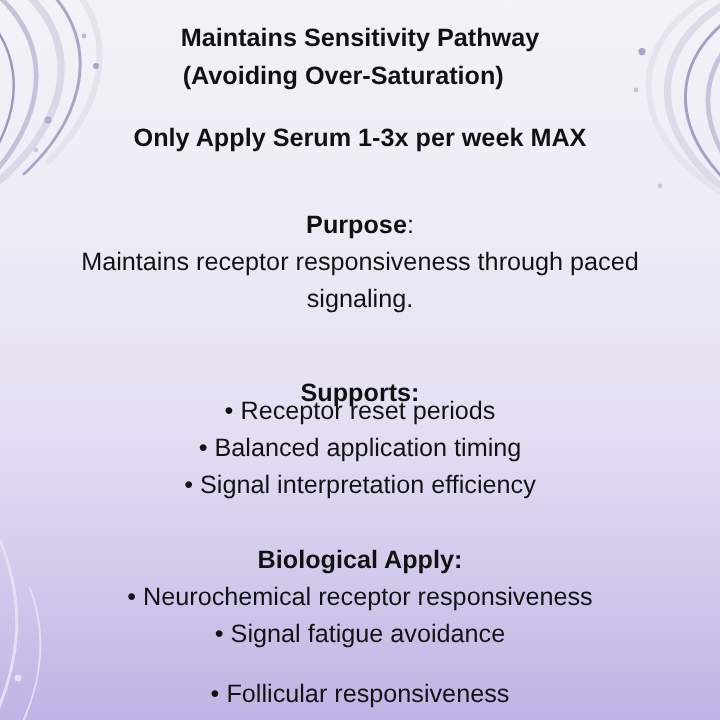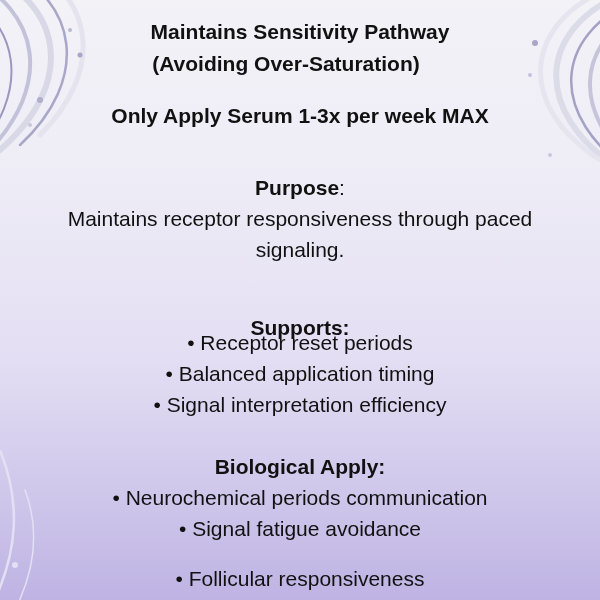--- a/index.html
+++ b/index.html
@@ -67,16 +67,16 @@
   <div class="line heading" style="top:176px;"><span>Purpose</span><span class="colon">:</span></div>
   <div class="line body" style="top:207px;">Maintains receptor responsiveness through paced</div>
   <div class="line body" style="top:238px;">signaling.</div>
 
   <div class="line heading" style="top:316px;">Supports:</div>
   <div class="line body" style="top:331px;">• Receptor reset periods</div>
   <div class="line body" style="top:362px;">• Balanced application timing</div>
   <div class="line body" style="top:393px;">• Signal interpretation efficiency</div>
 
   <div class="line heading" style="top:455px;">Biological Apply:</div>
-  <div class="line body" style="top:486px;">• Neurochemical periods communication</div>
+  <div class="line body" style="top:486px;">• Neurochemical receptor responsiveness</div>
   <div class="line body" style="top:517px;">• Signal fatigue avoidance</div>
   <div class="line body" style="top:567px;">• Follicular responsiveness</div>
 </div>
 
 </body></html>

